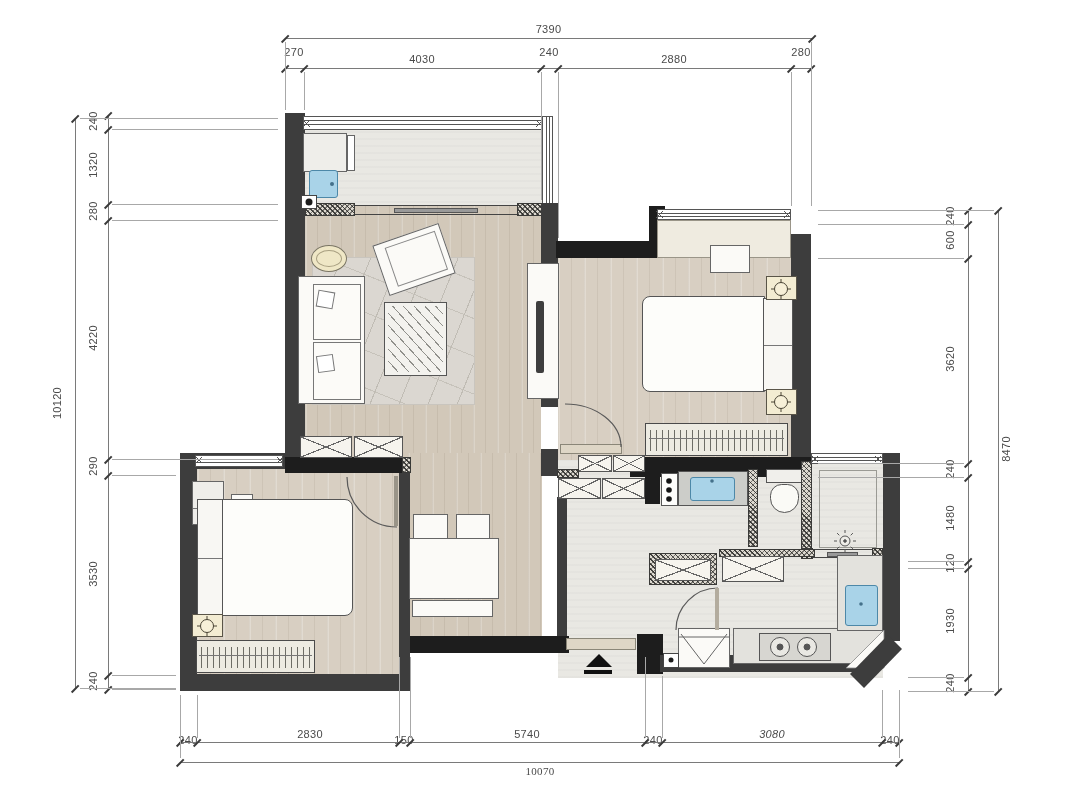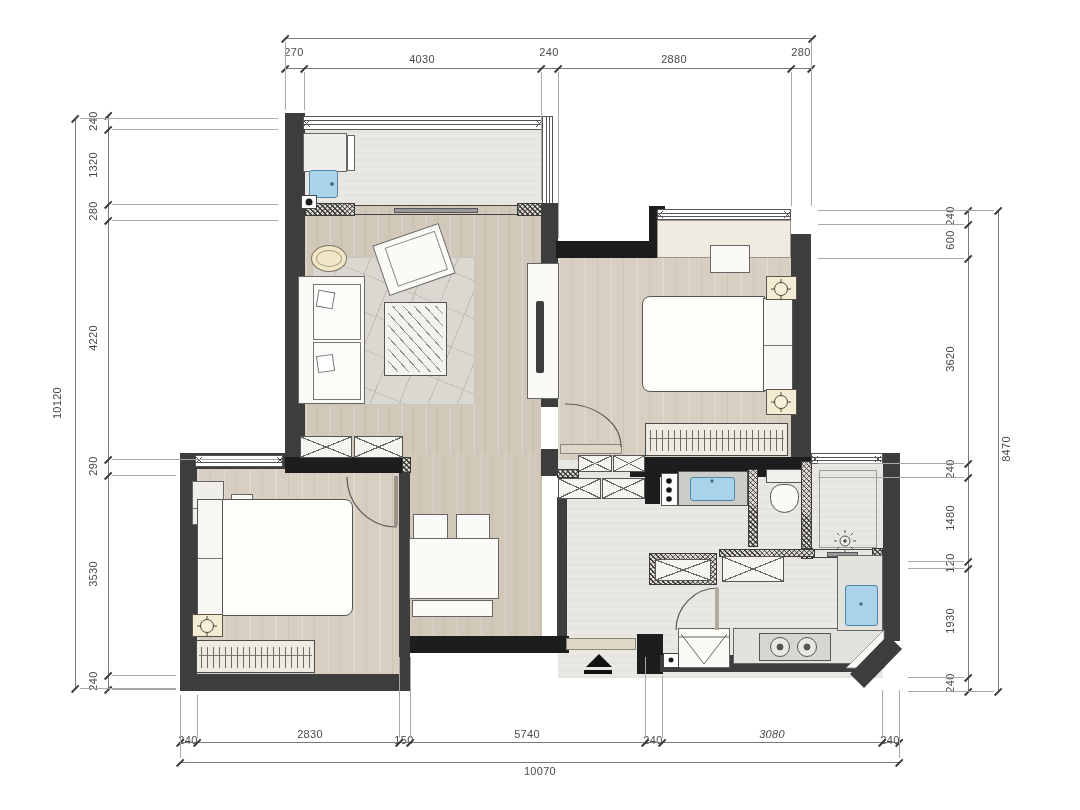--- a/index.html
+++ b/index.html
@@ -157,20 +157,21 @@
   </div>
   <div class="fur" style="left:231px;top:494px;width:22px;height:19px;"></div>
   <div style="left:222px;top:499px;width:131px;height:117px;background:#fdfdfa;border:1px solid #555;border-radius:0 8px 8px 0;"></div>
   <div style="left:197px;top:499px;width:26px;height:117px;background:#f8f7f3;border:1px solid #555;">
     <div class="cline" style="position:absolute;left:0;right:0;top:50%;height:1px;"></div>
   </div>
   <div class="beige" style="left:192px;top:614px;width:31px;height:23px;"></div>
   <div class="wardrobe" style="left:196px;top:640px;width:119px;height:33px;"></div>
   <div style="left:394px;top:476px;width:4px;height:50px;background:#9a9488;"></div>
 
+  <span class="dim" style="left:285px;top:23px;width:527px;">7390</span>
   <span class="dim" style="left:264px;top:46px;">270</span>
   <span class="dim" style="left:392px;top:53px;">4030</span>
   <span class="dim" style="left:519px;top:46px;">240</span>
   <span class="dim" style="left:644px;top:53px;">2880</span>
   <span class="dim" style="left:771px;top:46px;">280</span>
 
   <span class="dim dimv" style="left:27px;top:397px;">10120</span>
   <span class="dim dimv" style="left:63px;top:115px;">240</span>
   <span class="dim dimv" style="left:63px;top:159px;">1320</span>
   <span class="dim dimv" style="left:63px;top:205px;">280</span>
@@ -182,21 +183,21 @@
   <span class="dim dimv" style="left:976px;top:443px;">8470</span>
   <span class="dim dimv" style="left:920px;top:210px;">240</span>
   <span class="dim dimv" style="left:920px;top:234px;">600</span>
   <span class="dim dimv" style="left:920px;top:353px;">3620</span>
   <span class="dim dimv" style="left:920px;top:463px;">240</span>
   <span class="dim dimv" style="left:920px;top:512px;">1480</span>
   <span class="dim dimv" style="left:920px;top:557px;">120</span>
   <span class="dim dimv" style="left:920px;top:615px;">1930</span>
   <span class="dim dimv" style="left:920px;top:677px;">240</span>
 
-  <span class="dim" style="left:240px;top:765px;width:600px;">10070</span>
+  <span class="dim" style="left:240px;top:765px;width:600px;font-family:Liberation Serif, serif;">10070</span>
   <span class="dim" style="left:158px;top:734px;">240</span>
   <span class="dim" style="left:280px;top:728px;">2830</span>
   <span class="dim" style="left:374px;top:734px;">150</span>
   <span class="dim" style="left:497px;top:728px;">5740</span>
   <span class="dim" style="left:623px;top:734px;">240</span>
   <span class="dim" style="left:742px;top:728px;font-style:italic;">3080</span>
   <span class="dim" style="left:860px;top:734px;">240</span>
 
   <svg class="ovl" width="1080" height="810" viewBox="0 0 1080 810">
 

